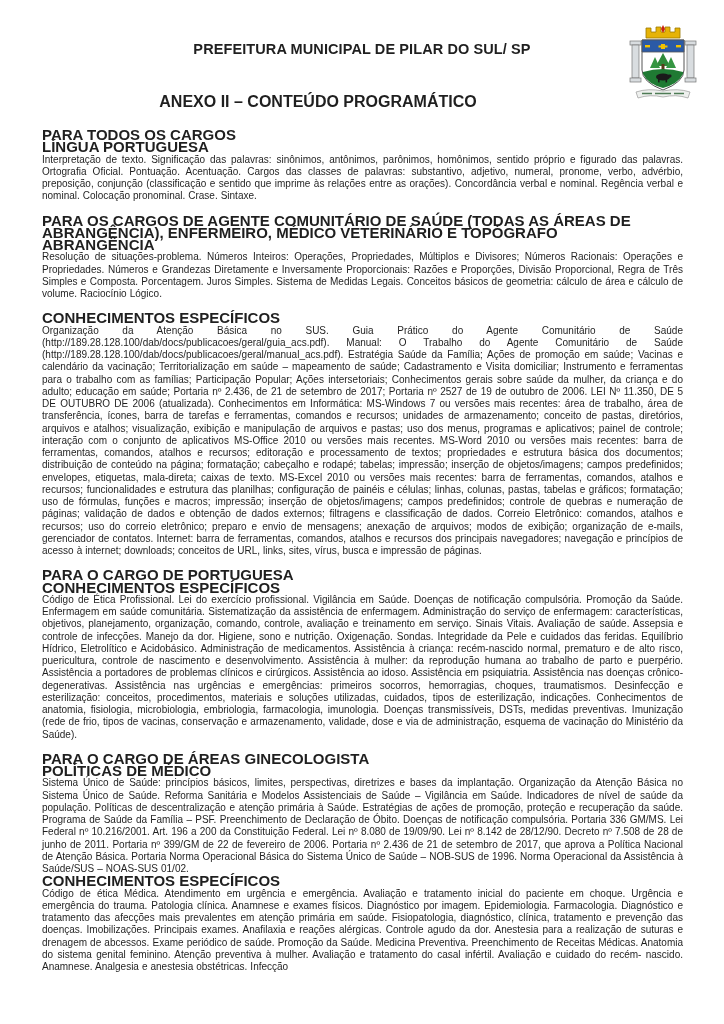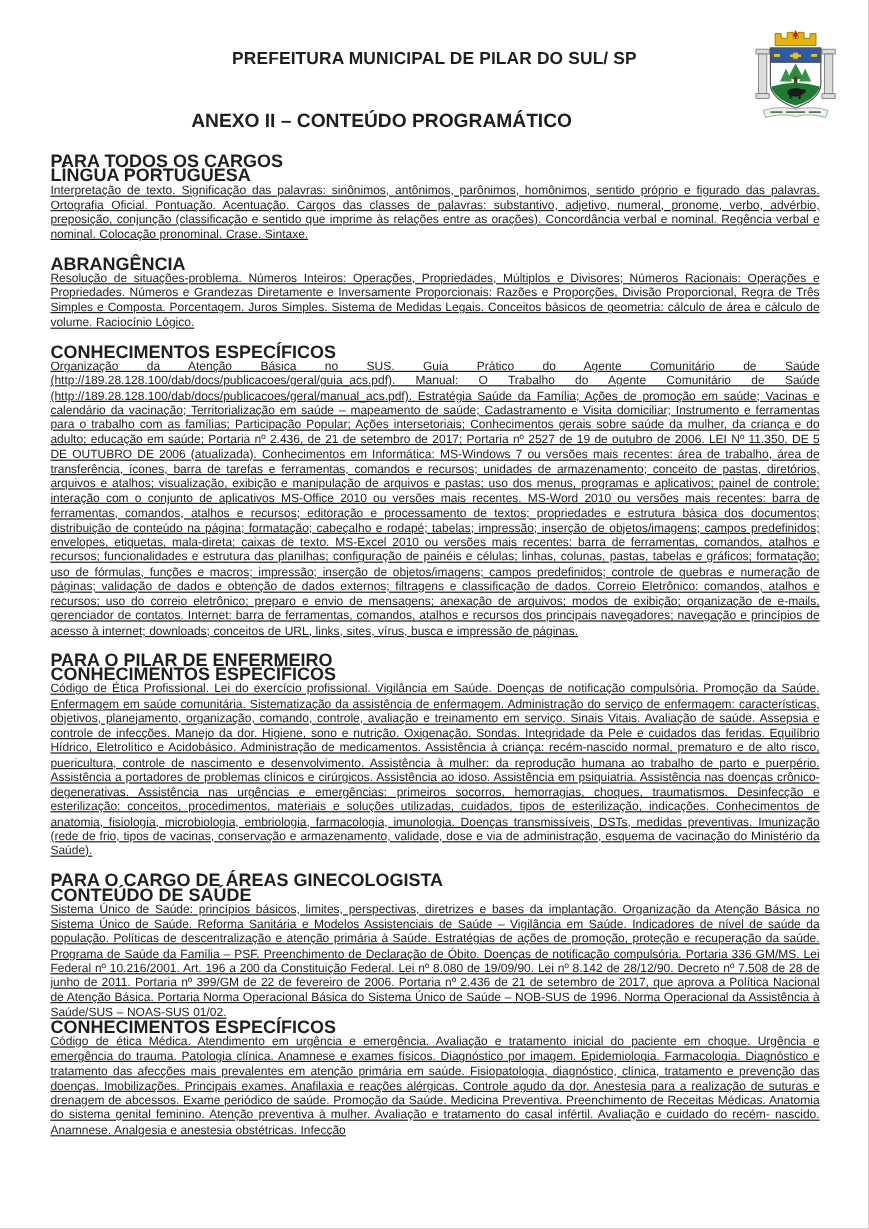--- a/index.html
+++ b/index.html
@@ -32,21 +32,20 @@
   }
   .section { margin-bottom:12px; }
   .sec-title, .sec-subtitle {
     font-weight:bold; font-size:15px; line-height:12.25px;
     text-align:left;
   }
   .sec-text {
     font-size:10px; line-height:12.25px;
     text-align:justify;
     word-spacing:0.2px;
-    text-decoration:underline;
   }
 </style>
 </head>
 <body>
 
 <div class="page">
 
   <div class="header-titles">
     <div>PREFEITURA MUNICIPAL DE PILAR DO SUL/ SP</div>
   </div>
@@ -98,34 +97,35 @@
 
   <div class="annex-title">ANEXO II – CONTEÚDO PROGRAMÁTICO</div>
 
   <div class="doc-body">
       <div class="section">
         <div class="sec-title">PARA TODOS OS CARGOS</div>
         <div class="sec-subtitle">LÍNGUA PORTUGUESA</div>
         <p class="sec-text">Interpretação de texto. Significação das palavras: sinônimos, antônimos, parônimos, homônimos, sentido próprio e figurado das palavras. Ortografia Oficial. Pontuação. Acentuação. Cargos das classes de palavras: substantivo, adjetivo, numeral, pronome, verbo, advérbio, preposição, conjunção (classificação e sentido que imprime às relações entre as orações). Concordância verbal e nominal. Regência verbal e nominal. Colocação pronominal. Crase. Sintaxe.</p>
       </div>
       <div class="section">
+        <div class="sec-title">PARA OS CARGOS DE AGENTE COMUNITÁRIO DE SAÚDE (TODAS AS ÁREAS DE ABRANGÊNCIA), ENFERMEIRO, MÉDICO VETERINÁRIO E TOPÓGRAFO</div>
         <div class="sec-subtitle">ABRANGÊNCIA</div>
         <p class="sec-text">Resolução de situações-problema. Números Inteiros: Operações, Propriedades, Múltiplos e Divisores; Números Racionais: Operações e Propriedades. Números e Grandezas Diretamente e Inversamente Proporcionais: Razões e Proporções, Divisão Proporcional, Regra de Três Simples e Composta. Porcentagem. Juros Simples. Sistema de Medidas Legais. Conceitos básicos de geometria: cálculo de área e cálculo de volume. Raciocínio Lógico.</p>
       </div>
       <div class="section">
         <div class="sec-subtitle">CONHECIMENTOS ESPECÍFICOS</div>
         <p class="sec-text">Organização da Atenção Básica no SUS. Guia Prático do Agente Comunitário de Saúde (http://189.28.128.100/dab/docs/publicacoes/geral/guia_acs.pdf). Manual: O Trabalho do Agente Comunitário de Saúde (http://189.28.128.100/dab/docs/publicacoes/geral/manual_acs.pdf). Estratégia Saúde da Família; Ações de promoção em saúde; Vacinas e calendário da vacinação; Territorialização em saúde – mapeamento de saúde; Cadastramento e Visita domiciliar; Instrumento e ferramentas para o trabalho com as famílias; Participação Popular; Ações intersetoriais; Conhecimentos gerais sobre saúde da mulher, da criança e do adulto; educação em saúde; Portaria nº 2.436, de 21 de setembro de 2017; Portaria nº 2527 de 19 de outubro de 2006. LEI Nº 11.350, DE 5 DE OUTUBRO DE 2006 (atualizada). Conhecimentos em Informática: MS-Windows 7 ou versões mais recentes: área de trabalho, área de transferência, ícones, barra de tarefas e ferramentas, comandos e recursos; unidades de armazenamento; conceito de pastas, diretórios, arquivos e atalhos; visualização, exibição e manipulação de arquivos e pastas; uso dos menus, programas e aplicativos; painel de controle; interação com o conjunto de aplicativos MS-Office 2010 ou versões mais recentes. MS-Word 2010 ou versões mais recentes: barra de ferramentas, comandos, atalhos e recursos; editoração e processamento de textos; propriedades e estrutura básica dos documentos; distribuição de conteúdo na página; formatação; cabeçalho e rodapé; tabelas; impressão; inserção de objetos/imagens; campos predefinidos; envelopes, etiquetas, mala-direta; caixas de texto. MS-Excel 2010 ou versões mais recentes: barra de ferramentas, comandos, atalhos e recursos; funcionalidades e estrutura das planilhas; configuração de painéis e células; linhas, colunas, pastas, tabelas e gráficos; formatação; uso de fórmulas, funções e macros; impressão; inserção de objetos/imagens; campos predefinidos; controle de quebras e numeração de páginas; validação de dados e obtenção de dados externos; filtragens e classificação de dados. Correio Eletrônico: comandos, atalhos e recursos; uso do correio eletrônico; preparo e envio de mensagens; anexação de arquivos; modos de exibição; organização de e-mails, gerenciador de contatos. Internet: barra de ferramentas, comandos, atalhos e recursos dos principais navegadores; navegação e princípios de acesso à internet; downloads; conceitos de URL, links, sites, vírus, busca e impressão de páginas.</p>
       </div>
       <div class="section">
-        <div class="sec-title">PARA O PILAR DE ENFERMEIRO</div>
+        <div class="sec-title">PARA O CARGO DE PORTUGUESA</div>
         <div class="sec-subtitle">CONHECIMENTOS ESPECÍFICOS</div>
         <p class="sec-text">Código de Ética Profissional. Lei do exercício profissional. Vigilância em Saúde. Doenças de notificação compulsória. Promoção da Saúde. Enfermagem em saúde comunitária. Sistematização da assistência de enfermagem. Administração do serviço de enfermagem: características, objetivos, planejamento, organização, comando, controle, avaliação e treinamento em serviço. Sinais Vitais. Avaliação de saúde. Assepsia e controle de infecções. Manejo da dor. Higiene, sono e nutrição. Oxigenação. Sondas. Integridade da Pele e cuidados das feridas. Equilíbrio Hídrico, Eletrolítico e Acidobásico. Administração de medicamentos. Assistência à criança: recém-nascido normal, prematuro e de alto risco, puericultura, controle de nascimento e desenvolvimento. Assistência à mulher: da reprodução humana ao trabalho de parto e puerpério. Assistência a portadores de problemas clínicos e cirúrgicos. Assistência ao idoso. Assistência em psiquiatria. Assistência nas doenças crônico-degenerativas. Assistência nas urgências e emergências: primeiros socorros, hemorragias, choques, traumatismos. Desinfecção e esterilização: conceitos, procedimentos, materiais e soluções utilizadas, cuidados, tipos de esterilização, indicações. Conhecimentos de anatomia, fisiologia, microbiologia, embriologia, farmacologia, imunologia. Doenças transmissíveis, DSTs, medidas preventivas. Imunização (rede de frio, tipos de vacinas, conservação e armazenamento, validade, dose e via de administração, esquema de vacinação do Ministério da Saúde).</p>
       </div>
       <div class="section">
         <div class="sec-title">PARA O CARGO DE ÁREAS GINECOLOGISTA</div>
-        <div class="sec-subtitle">CONTEÚDO DE SAÚDE</div>
+        <div class="sec-subtitle">POLÍTICAS DE MÉDICO</div>
         <p class="sec-text">Sistema Único de Saúde: princípios básicos, limites, perspectivas, diretrizes e bases da implantação. Organização da Atenção Básica no Sistema Único de Saúde. Reforma Sanitária e Modelos Assistenciais de Saúde – Vigilância em Saúde. Indicadores de nível de saúde da população. Políticas de descentralização e atenção primária à Saúde. Estratégias de ações de promoção, proteção e recuperação da saúde. Programa de Saúde da Família – PSF. Preenchimento de Declaração de Óbito. Doenças de notificação compulsória. Portaria 336 GM/MS. Lei Federal nº 10.216/2001. Art. 196 a 200 da Constituição Federal. Lei nº 8.080 de 19/09/90. Lei nº 8.142 de 28/12/90. Decreto nº 7.508 de 28 de junho de 2011. Portaria nº 399/GM de 22 de fevereiro de 2006. Portaria nº 2.436 de 21 de setembro de 2017, que aprova a Política Nacional de Atenção Básica. Portaria Norma Operacional Básica do Sistema Único de Saúde – NOB-SUS de 1996. Norma Operacional da Assistência à Saúde/SUS – NOAS-SUS 01/02.</p>
         <div class="sec-subtitle">CONHECIMENTOS ESPECÍFICOS</div>
         <p class="sec-text">Código de ética Médica. Atendimento em urgência e emergência. Avaliação e tratamento inicial do paciente em choque. Urgência e emergência do trauma. Patologia clínica. Anamnese e exames físicos. Diagnóstico por imagem. Epidemiologia. Farmacologia. Diagnóstico e tratamento das afecções mais prevalentes em atenção primária em saúde. Fisiopatologia, diagnóstico, clínica, tratamento e prevenção das doenças. Imobilizações. Principais exames. Anafilaxia e reações alérgicas. Controle agudo da dor. Anestesia para a realização de suturas e drenagem de abcessos. Exame periódico de saúde. Promoção da Saúde. Medicina Preventiva. Preenchimento de Receitas Médicas. Anatomia do sistema genital feminino. Atenção preventiva à mulher. Avaliação e tratamento do casal infértil. Avaliação e cuidado do recém- nascido. Anamnese. Analgesia e anestesia obstétricas. Infecção</p>
       </div>
     </div>
 
 </div>
 
 </body></html>

